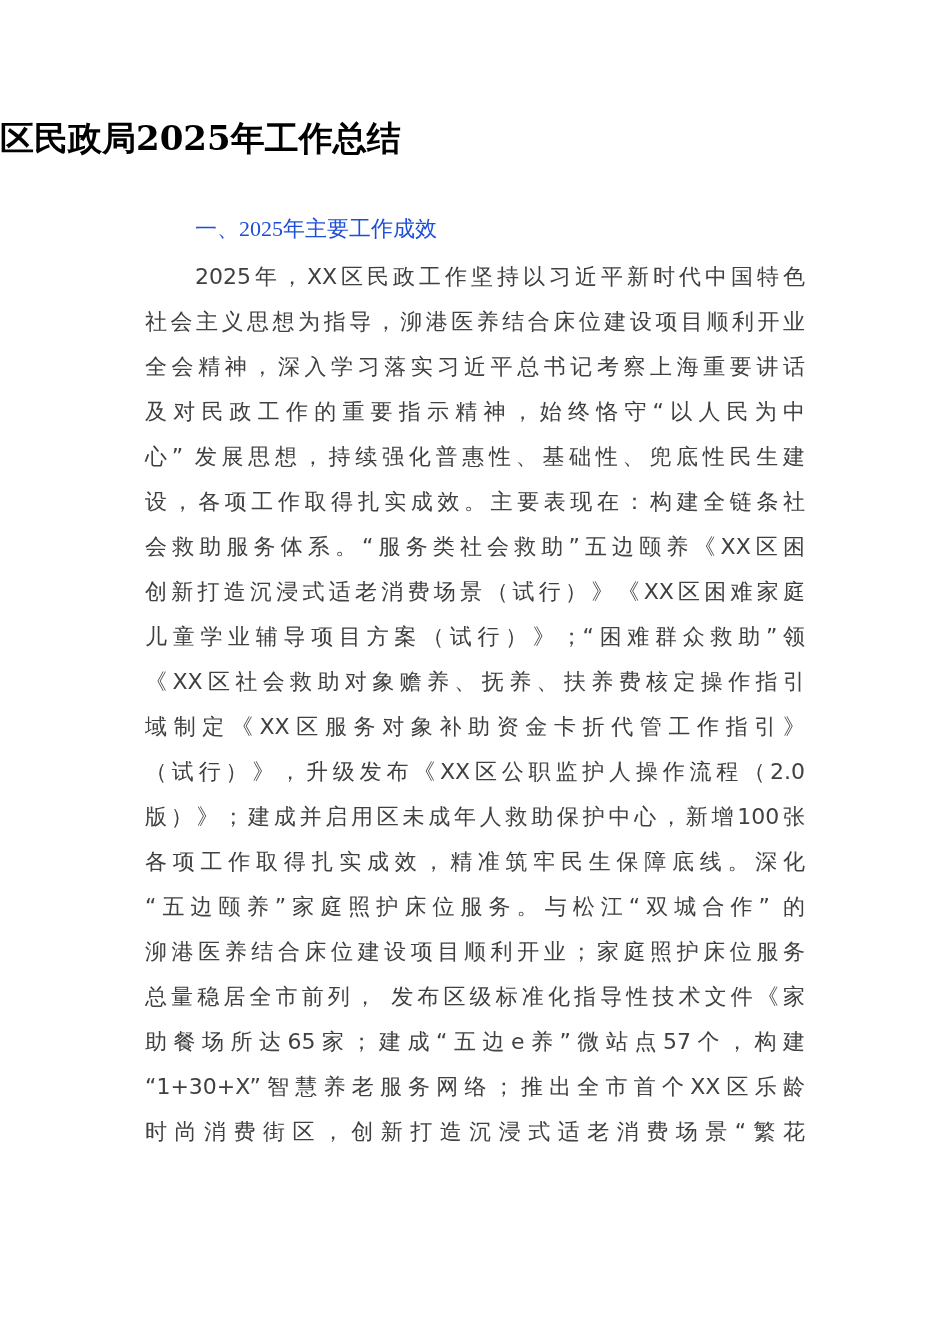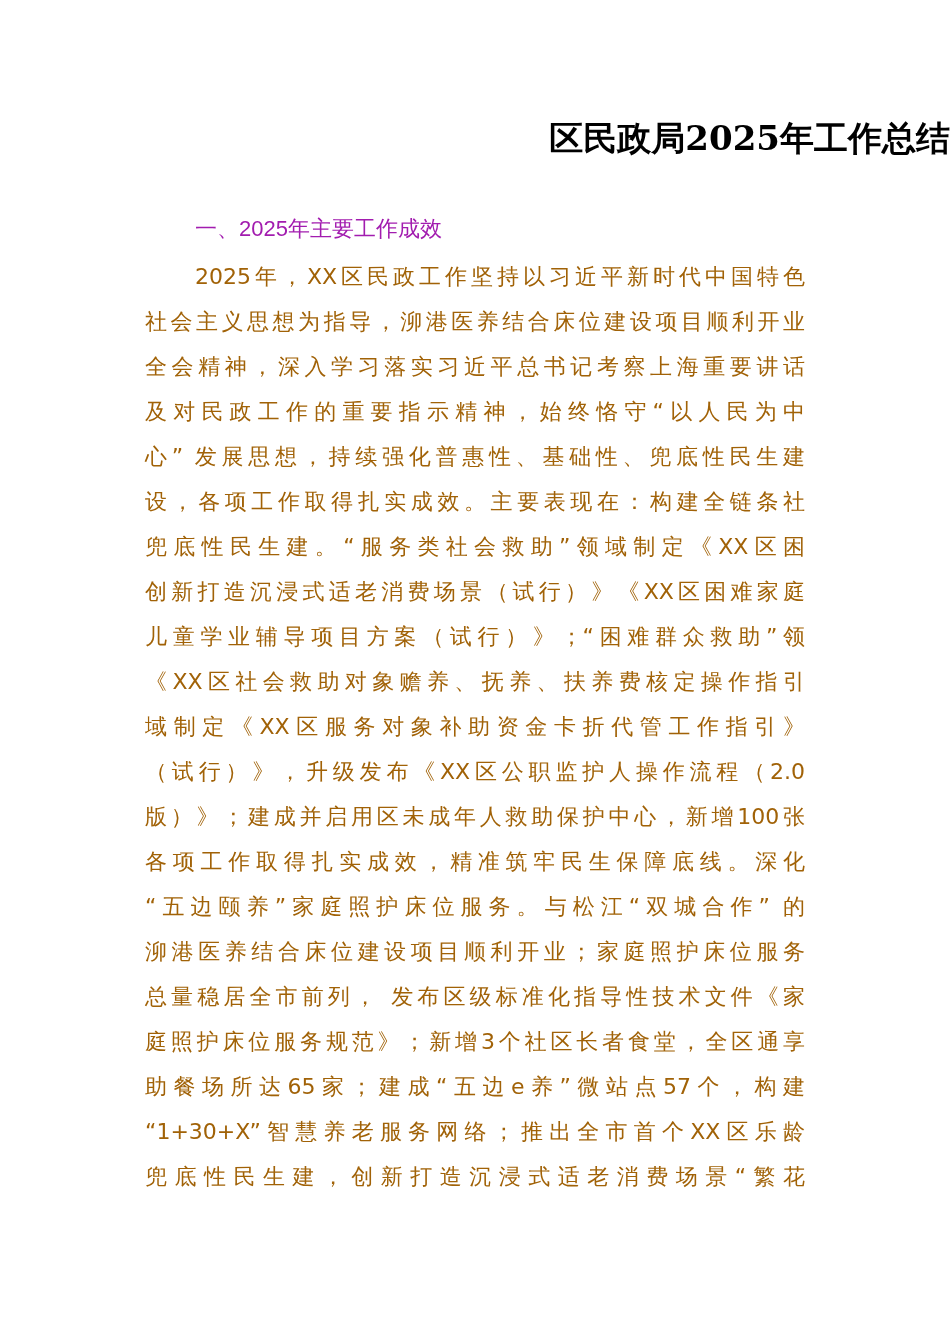--- a/index.html
+++ b/index.html
@@ -21,80 +21,79 @@
       top: 0;
       width: 950px;
       height: 1344px;
       background: #ffffff;
     }
     .doc-title {
       position: absolute;
       top: 114px;
       left: 0;
       width: 950px;
-      text-align: right;
+      text-align: left;
       font-family: "DejaVu Serif", "Liberation Serif", serif;
       font-weight: bold;
       font-size: 34px;
       line-height: 48px;
       letter-spacing: 0px;
       color: #000;
     }
     .section-heading {
       position: absolute;
       top: 211px;
       left: 195px;
-      font-family: Liberation Sans, sans-serif;
+      font-family: Liberation Serif, serif;
       font-size: 22px;
       line-height: 36px;
-      color: #a21caf;
+      color: #1d4ed8;
     }
     .body-text {
       position: absolute;
       top: 254px;
       left: 145px;
       width: 660px;
     }
     .line {
       display: block;
       height: 45px;
       line-height: 45px;
       font-size: 22px;
       white-space: nowrap;
       text-align: justify;
       text-align-last: justify;
       font-family: "DejaVu Sans", "Liberation Sans", sans-serif;
-      color: #a16207;
+      color: #404040;
     }
     .line.first {
       padding-left: 50px;
     }
   </style>
 </head>
 <body>
 
 <div class="page">
   <div class="doc-title">区民政局2025年工作总结</div>
   <div class="section-heading">一、2025年主要工作成效</div>
   <div class="body-text">
     <span class="line first">2025年，XX区民政工作坚持以习近平新时代中国特色</span>
     <span class="line">社会主义思想为指导，泖港医养结合床位建设项目顺利开业</span>
     <span class="line">全会精神，深入学习落实习近平总书记考察上海重要讲话</span>
     <span class="line">及对民政工作的重要指示精神，始终恪守“以人民为中</span>
     <span class="line">心” 发展思想，持续强化普惠性、基础性、兜底性民生建</span>
     <span class="line">设，各项工作取得扎实成效。主要表现在：构建全链条社</span>
-    <span class="line">兜底性民生建。“服务类社会救助”领域制定《XX区困</span>
+    <span class="line">会救助服务体系。“服务类社会救助”五边颐养《XX区困</span>
     <span class="line">创新打造沉浸式适老消费场景（试行）》《XX区困难家庭</span>
     <span class="line">儿童学业辅导项目方案（试行）》；“困难群众救助”领</span>
     <span class="line">《XX区社会救助对象赡养、抚养、扶养费核定操作指引</span>
     <span class="line">域制定《XX区服务对象补助资金卡折代管工作指引》</span>
     <span class="line">（试行）》，升级发布《XX区公职监护人操作流程（2.0</span>
     <span class="line">版）》；建成并启用区未成年人救助保护中心，新增100张</span>
     <span class="line">各项工作取得扎实成效，精准筑牢民生保障底线。深化</span>
     <span class="line">“五边颐养”家庭照护床位服务。与松江“双城合作” 的</span>
     <span class="line">泖港医养结合床位建设项目顺利开业；家庭照护床位服务</span>
     <span class="line">总量稳居全市前列， 发布区级标准化指导性技术文件《家</span>
-    <span class="line">庭照护床位服务规范》；新增3个社区长者食堂，全区通享</span>
     <span class="line">助餐场所达65家；建成“五边e养”微站点57个，构建</span>
     <span class="line">“1+30+X”智慧养老服务网络；推出全市首个XX区乐龄</span>
-    <span class="line">兜底性民生建，创新打造沉浸式适老消费场景“繁花</span>
+    <span class="line">时尚消费街区，创新打造沉浸式适老消费场景“繁花</span>
   </div>
 </div>
 
 </body></html>

